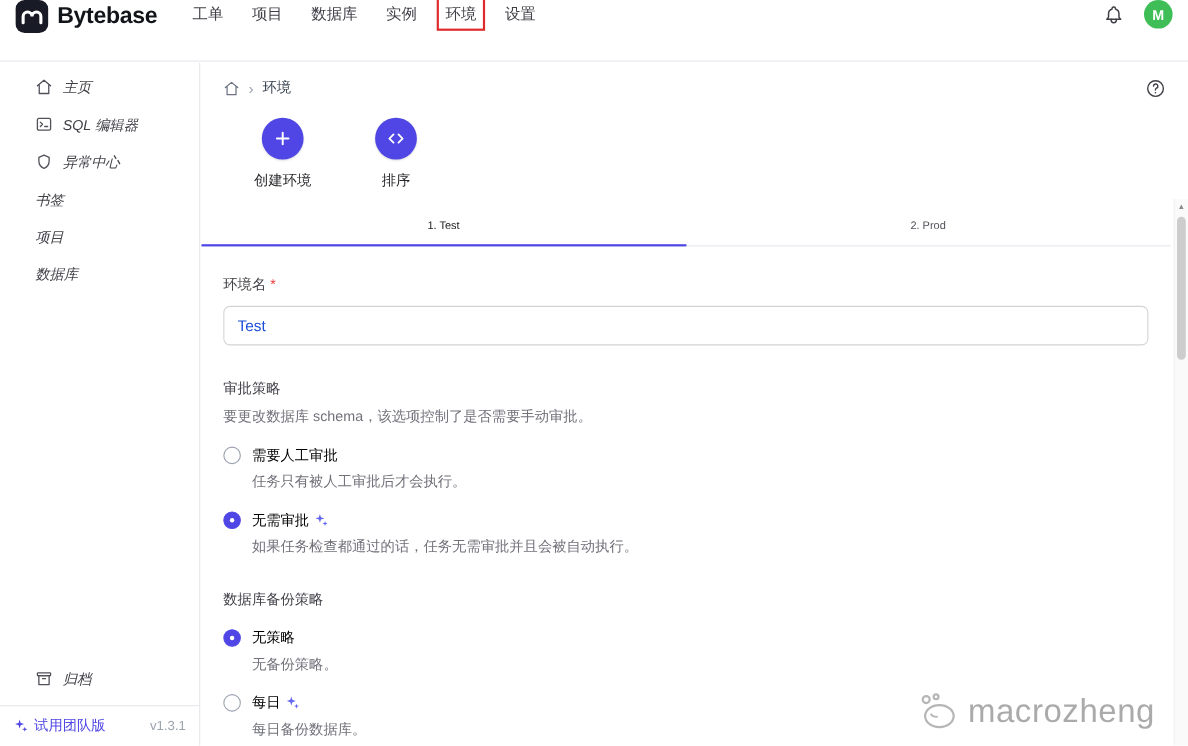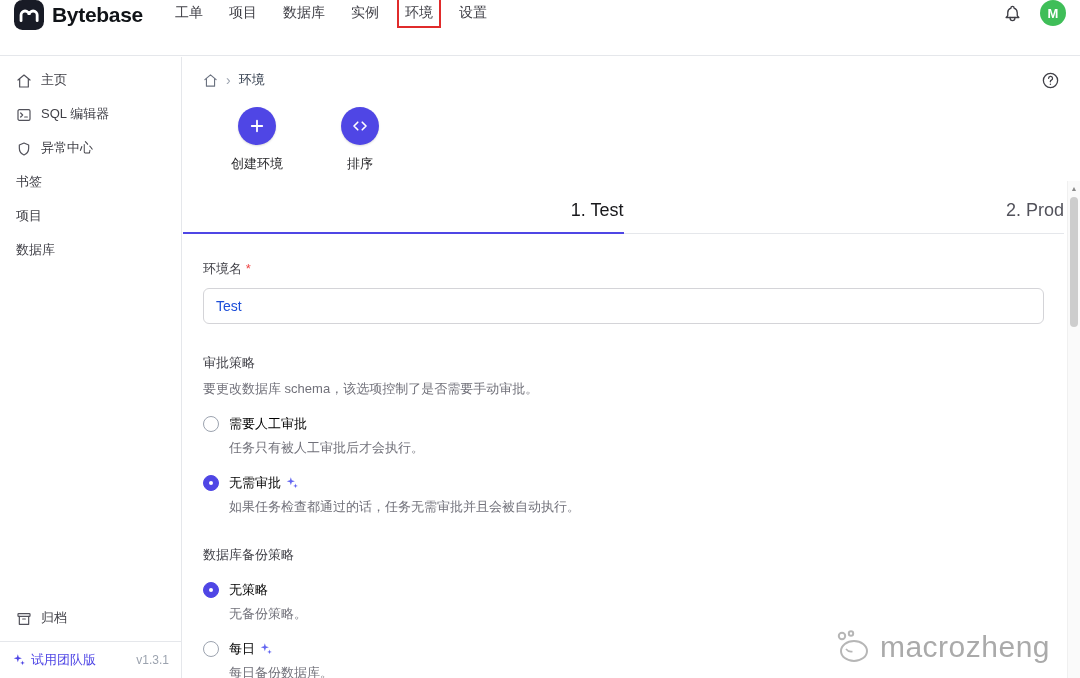--- a/index.html
+++ b/index.html
@@ -19,41 +19,41 @@
           display:flex;align-items:center;justify-content:center;cursor:pointer;}
 
   
   .sidebar{position:absolute;top:57px;left:0;bottom:0;width:182px;border-right:1px solid #e5e7eb;
            box-sizing:border-box;display:flex;flex-direction:column;background:#fff;}
   .search-box{margin:10px 12px 4px;display:flex;align-items:center;border:1px solid #d4d4d8;border-radius:6px;
               padding:5px 6px 5px 10px;color:#a1a1aa;font-size:13px;cursor:pointer;}
   .kbd{margin-left:auto;border:1px solid #d4d4d8;border-radius:4px;padding:1px 5px;font-size:11px;color:#52525b;
        font-family:"Liberation Mono","DejaVu Sans Mono",monospace;background:#fff;}
   .side-nav{margin-top:6px;}
-  .side-item{display:flex;align-items:flex-end;gap:9px;padding:8px 16px;font-size:13px;color:#3f3f46;cursor:pointer;}
+  .side-item{display:flex;align-items:flex-start;gap:9px;padding:8px 32px;font-size:13px;color:#3f3f46;cursor:pointer;font-style:italic;}
   .side-icon{display:flex;color:#52525b;}
   .sidebar-footer{margin-top:auto;}
   .plan-row{border-top:1px solid #e5e7eb;margin-top:6px;padding:9px 12px;display:flex;align-items:center;gap:5px;}
   .plan-label{color:#4f46e5;font-size:13px;cursor:pointer;}
   .version{margin-left:auto;color:#9ca3af;font-size:12px;}
 
   
   .main{position:absolute;top:57px;left:183px;right:0;bottom:0;overflow:hidden;background:#fff;}
   .breadcrumb{height:46px;display:flex;align-items:center;gap:8px;padding:0 20px;font-size:13px;color:#374151;}
   .crumb-home{display:flex;color:#6b7280;cursor:pointer;}
   .crumb-sep{color:#9ca3af;font-size:14px;}
   .help-btn{margin-left:auto;display:flex;cursor:pointer;}
 
   .actions{display:flex;gap:58px;padding-left:48px;margin-top:4px;}
   .action{display:flex;flex-direction:column;align-items:center;cursor:pointer;}
   .action-circle{width:38px;height:38px;border-radius:50%;background:#4f46e5;display:flex;align-items:center;justify-content:center;box-shadow:0 1px 2px rgba(0,0,0,.15);}
   .action-label{margin-top:10px;font-size:13px;color:#27272a;}
 
   .tabs{display:flex;border-bottom:1px solid #e5e7eb;margin-top:16px;margin-right:16px;}
-  .tab{flex:1;text-align:right;padding:11px 0;font-size:18px;color:#52525b;border-bottom:2px solid transparent;
+  .tab{flex:1;text-align:center;padding:11px 0;font-size:10px;color:#52525b;border-bottom:2px solid transparent;
        margin-bottom:-1px;cursor:pointer;}
   .tab.active{color:#18181b;border-bottom-color:#4f46e5;}
 
   .content{padding:0 20px;margin-right:16px;}
   .field-label{margin-top:26px;font-size:13px;color:#3f3f46;}
   .req{color:#ef4444;}
   .text-input{display:block;width:100%;box-sizing:border-box;margin-top:10px;height:36px;border:1px solid #d4d4d8;
               border-radius:6px;padding:0 12px;font-size:14px;color:#1d4ed8;outline:none;
               font-family:"Liberation Sans","DejaVu Sans",sans-serif;}
   .section-title{margin-top:30px;font-size:13px;color:#3f3f46;font-weight:500;}

